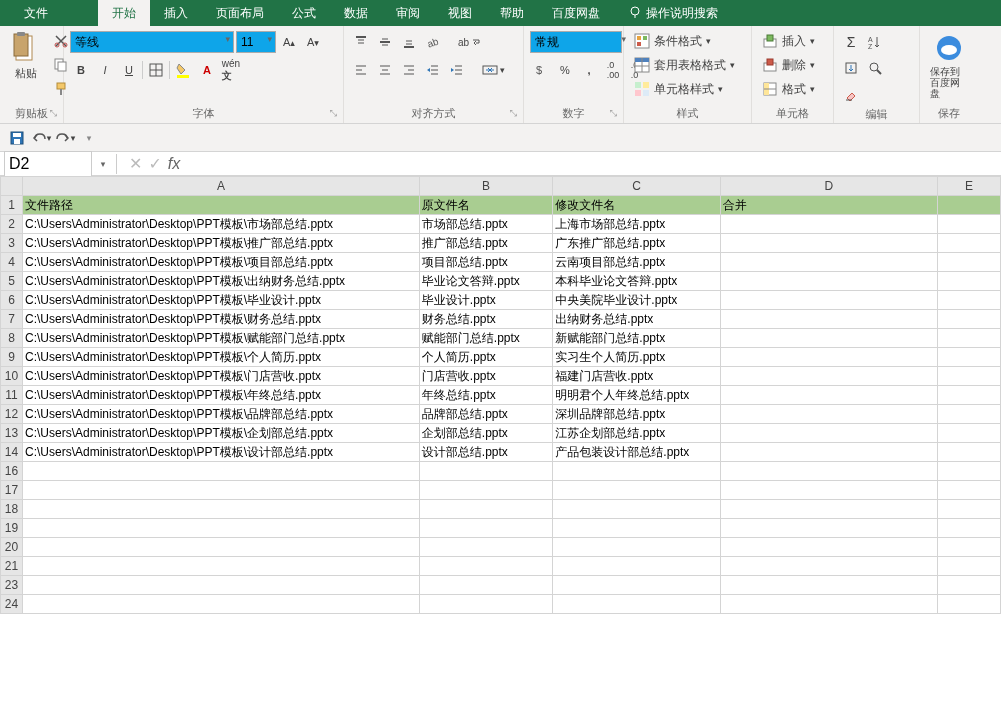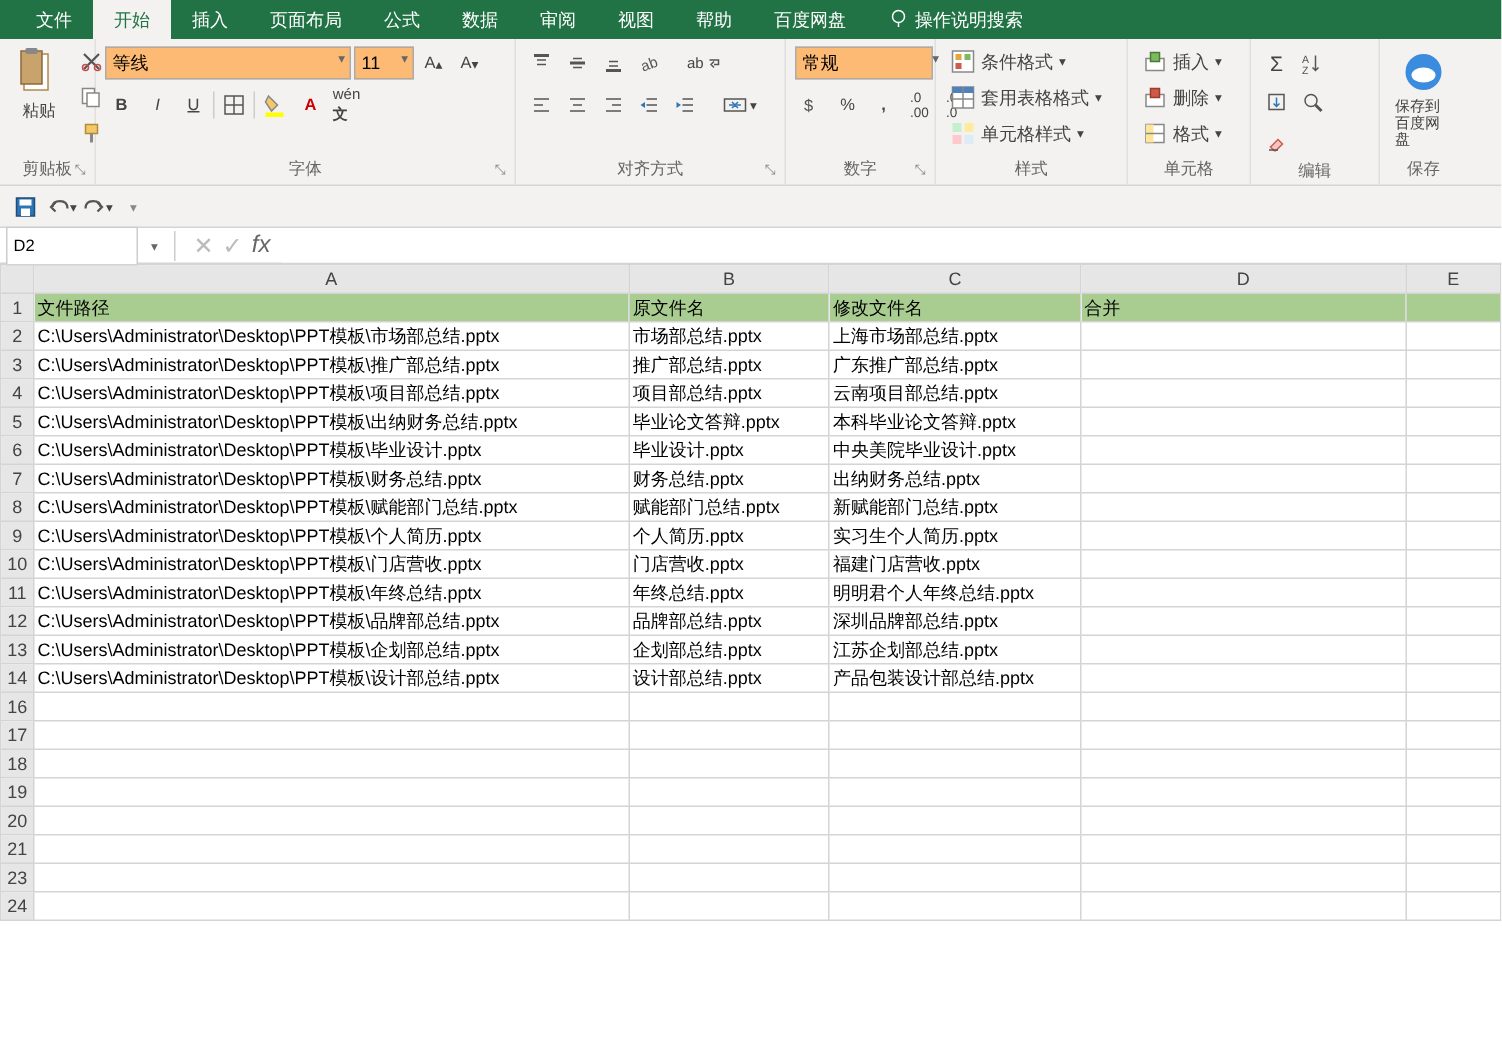--- a/index.html
+++ b/index.html
@@ -1,50 +1,50 @@
 <!DOCTYPE html>
 <html><head>
 <meta charset="utf-8">
 <style>
 * { margin: 0; padding: 0; box-sizing: border-box; font-family: "Microsoft YaHei", "Segoe UI", sans-serif; }
 body { background: #fff; overflow: hidden; width: 1001px; height: 701px; }
 
 
 .menubar { background: #217346; height: 26px; display: flex; padding-left: 10px; gap: 0; }
 .menubar .tab { color: #fff; font-size: 12px; padding: 0 14px; height: 26px; line-height: 26px; cursor: pointer; }
-.menubar .tab.active { background: #f3f2f1; color: #217346; }
+.menubar .tab.active { background: #f3f2f1; color: #217346; margin-left: 36px; }
 .menubar .lightbulb { display: inline-block; width: 14px; height: 14px; margin-right: 4px; vertical-align: -2px; }
 
 
 .ribbon { background: #f3f2f1; height: 98px; display: flex; border-bottom: 1px solid #d4d4d4; }
 .ribbon-group { display: flex; flex-direction: column; border-right: 1px solid #e1dfdd; padding: 4px 6px 2px 6px; }
 .ribbon-group-content { flex: 1; display: flex; align-items: flex-start; gap: 4px; }
 .ribbon-group-label { text-align: center; font-size: 11px; color: #666; height: 16px; line-height: 16px; position: relative; }
 .ribbon-group-label .launcher { position: absolute; right: 0; bottom: 0; font-size: 9px; color: #888; cursor: pointer; }
 
 .big-btn { display: flex; flex-direction: column; align-items: center; justify-content: center; padding: 2px 4px; cursor: pointer; }
 .big-btn .icon { width: 32px; height: 32px; display: flex; align-items: center; justify-content: center; }
 .big-btn .lbl { font-size: 11px; color: #444; margin-top: 2px; }
 .small-btn { width: 22px; height: 22px; display: flex; align-items: center; justify-content: center; cursor: pointer; font-size: 11px; color: #444; }
 .row { display: flex; align-items: center; gap: 2px; height: 24px; }
 .col { display: flex; flex-direction: column; gap: 2px; }
 
-.font-select { height: 22px; border: 1px solid #ababab; background: #fdba74; font-size: 12px; padding: 0 18px 0 4px; appearance: none; position: relative; }
+.font-select { height: 22px; border: 1px solid #ababab; background: #0ea5e9; font-size: 12px; padding: 0 18px 0 4px; appearance: none; position: relative; }
 .select-wrap { position: relative; display: inline-block; }
 .select-wrap::after { content: "▾"; position: absolute; right: 4px; top: 3px; font-size: 9px; color: #666; pointer-events: none; }
 
 .btn-text { display: flex; align-items: center; gap: 4px; font-size: 12px; color: #444; padding: 2px 4px; cursor: pointer; height: 22px; }
 .btn-text .icn { width: 16px; height: 16px; display: flex; align-items: center; justify-content: center; }
 
 
 .qat { background: #f3f2f1; height: 28px; display: flex; align-items: center; padding-left: 6px; gap: 2px; border-bottom: 1px solid #d4d4d4; }
 
 
 .formula-row { height: 24px; display: flex; align-items: center; border-bottom: 1px solid #d4d4d4; background: #fff; }
-.name-box { width: 88px; height: 22px; border: 1px solid #ccc; margin: 0 2px 0 4px; font-size: 11px; padding: 12px 4px; background: #fff; }
+.name-box { width: 88px; height: 22px; border: 1px solid #ccc; margin: 0 2px 0 4px; font-size: 16px; padding: 12px 4px; background: #fff; }
 .name-drop { width: 18px; text-align: center; color: #666; font-size: 9px; cursor: pointer; }
 .fx-btns { display: flex; align-items: center; gap: 6px; padding: 0 8px; color: #bbb; }
 .fx-btns .fx { font-style: italic; color: #666; }
 .formula-input { flex: 1; height: 22px; border: none; font-size: 12px; padding: 0 4px; }
 
 
 .sheet-wrap { position: relative; overflow: auto; height: calc(701px - 26px - 98px - 28px - 24px); }
 .sheet { border-collapse: collapse; table-layout: fixed; }
 .sheet th, .sheet td { border: 1px solid #d4d4d4; font-size: 12px; height: 19px; padding: 0 2px; white-space: nowrap; overflow: hidden; text-align: left; }
 .sheet th { background: #e6e6e6; font-weight: normal; color: #444; text-align: center; }

